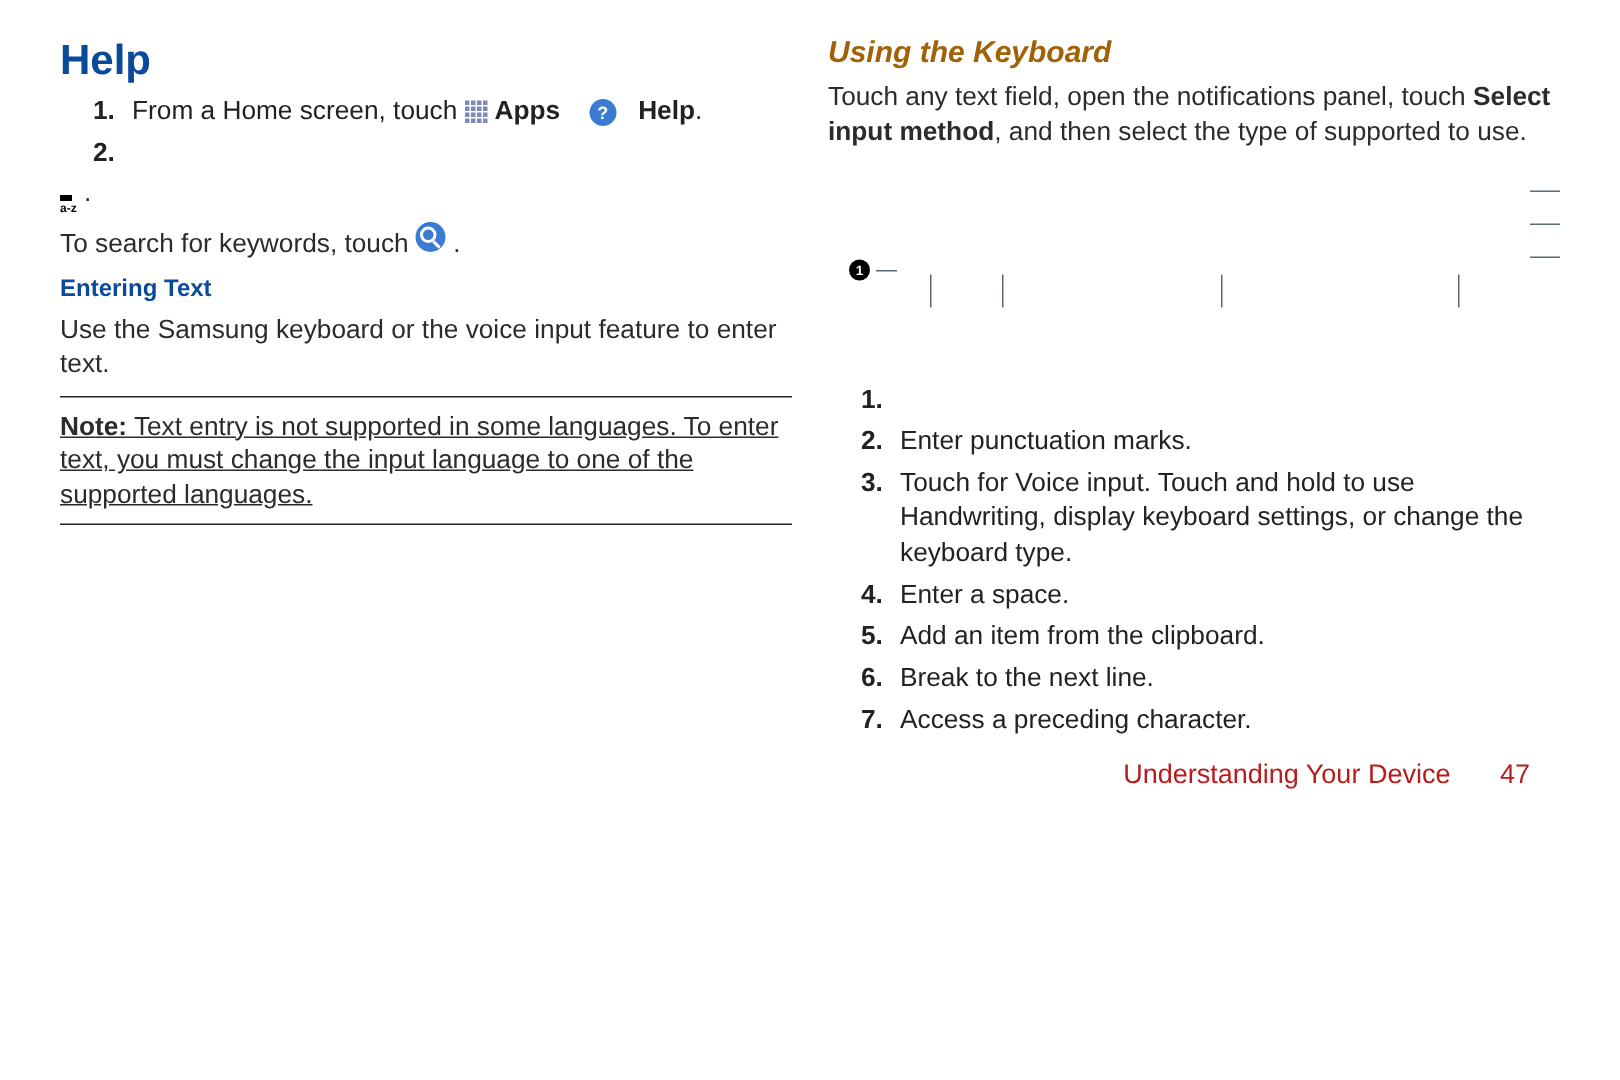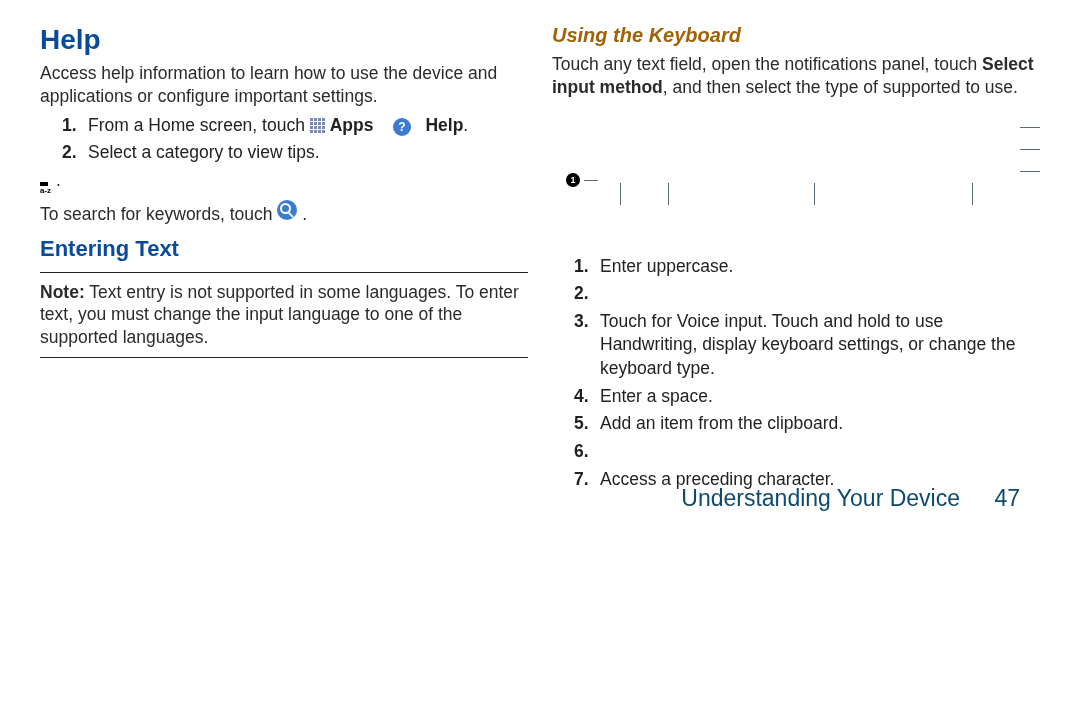--- a/index.html
+++ b/index.html
@@ -30,21 +30,21 @@
   }
   .h-main {
     color: #0a4a9a;
     font-weight: 700;
     font-size: 28px;
     margin-bottom: 6px;
   }
   .h-mid {
     color: #0a4a9a;
     font-weight: 700;
-    font-size: 22px;
+    font-size: 16px;
     margin: 10px 0 6px 0;
   }
   .h-ital {
     color: #a16207;
     font-weight: 700;
     font-style: italic;
     font-size: 20px;
     margin-bottom: 6px;
   }
   p {
@@ -80,21 +80,21 @@
     display: inline-flex;
     align-items: center;
     justify-content: center;
   }
   .notebox {
     border-top: 1.5px solid #222;
     border-bottom: 1.5px solid #222;
     padding: 8px 0;
     margin-top: 10px;
   }
-  .notebox p { margin: 0; }
+  .notebox p { margin: 0; text-decoration: underline; }
   .bold { font-weight: 700; }
 
   
   .kbd-diagram {
     position: relative;
     height: 140px;
     margin: 6px 0 10px 0;
   }
   .kbd-hline {
     position: absolute;
@@ -123,23 +123,23 @@
     background: #000;
     color: #fff;
     font-size: 9px;
     line-height: 14px;
     text-align: center;
     font-weight: 700;
   }
   .footer {
     position: absolute;
     right: 60px;
-    bottom: 24px;
-    font-size: 23px;
-    color: #0c4a6e;
+    bottom: 9px;
+    font-size: 18px;
+    color: #b91c1c;
   }
   .footer .pg { margin-left: 28px; }
 
   
   .apps-grid {
     display: inline-grid;
     grid-template-columns: repeat(4, 3px);
     grid-template-rows: repeat(4, 3px);
     gap: 1px;
     vertical-align: middle;
@@ -202,21 +202,20 @@
     transform: rotate(45deg);
   }
 </style>
 </head>
 <body>
 
 <div class="page">
 
   <div class="col">
     <h1 class="h-main">Help</h1>
-    <p>Access help information to learn how to use the device and applications or configure important settings.</p>
 
     <ol>
       <li>
         <span class="num">1.</span>
         <span>
           <span>From a Home screen, touch </span>
           <span class="inline">
             <span class="apps-grid">
                 <i></i>
                 <i></i>
@@ -238,39 +237,39 @@
           </span>
           <span class="bold">Apps</span>
           &nbsp;&nbsp;
           <span class="icon help-circ">?</span>
           &nbsp;
           <span class="bold">Help</span><span>.</span>
         </span>
       </li>
       <li>
         <span class="num">2.</span>
-        <span>Select a category to view tips.</span>
       </li>
     </ol>
 
     <p>
       <span class="az-sort">
         <span class="bar"></span>
         <span>a-z</span>
       </span>
       <span>.</span>
     </p>
 
     <p>
       <span>To search for keywords, touch </span>
       <span class="mag"></span>
       <span>.</span>
     </p>
 
     <h2 class="h-mid">Entering Text</h2>
+    <p>Use the Samsung keyboard or the voice input feature to enter text.</p>
 
     <div class="notebox">
       <p>
         <span class="bold">Note:</span>
         <span style="display:inline;">Text entry is not supported in some languages. To enter text, you must change the input language to one of the supported languages.</span>
       </p>
     </div>
   </div>
 
   <div class="col">
@@ -291,39 +290,40 @@
 
       <div class="kbd-vline" style="left:68px;"></div>
       <div class="kbd-vline" style="left:116px;"></div>
       <div class="kbd-vline" style="left:262px;"></div>
       <div class="kbd-vline" style="left:420px;"></div>
     </div>
 
     <ol>
       <li>
           <span class="num">1.</span>
-          <span>Enter uppercase.</span>
         </li>
       <li>
           <span class="num">2.</span>
+          <span>Enter punctuation marks.</span>
         </li>
       <li>
           <span class="num">3.</span>
           <span>Touch for Voice input. Touch and hold to use Handwriting, display keyboard settings, or change the keyboard type.</span>
         </li>
       <li>
           <span class="num">4.</span>
           <span>Enter a space.</span>
         </li>
       <li>
           <span class="num">5.</span>
           <span>Add an item from the clipboard.</span>
         </li>
       <li>
           <span class="num">6.</span>
+          <span>Break to the next line.</span>
         </li>
       <li>
           <span class="num">7.</span>
           <span>Access a preceding character.</span>
         </li>
     </ol>
   </div>
 
   <div class="footer">
     <span>Understanding Your Device</span>

